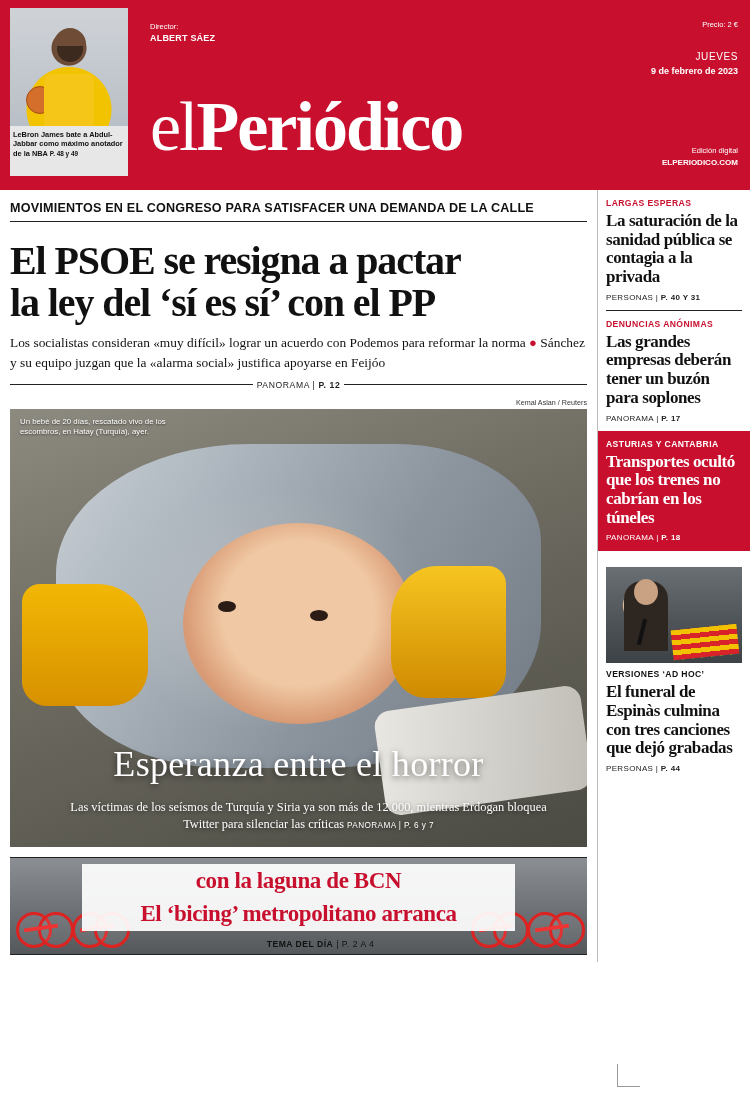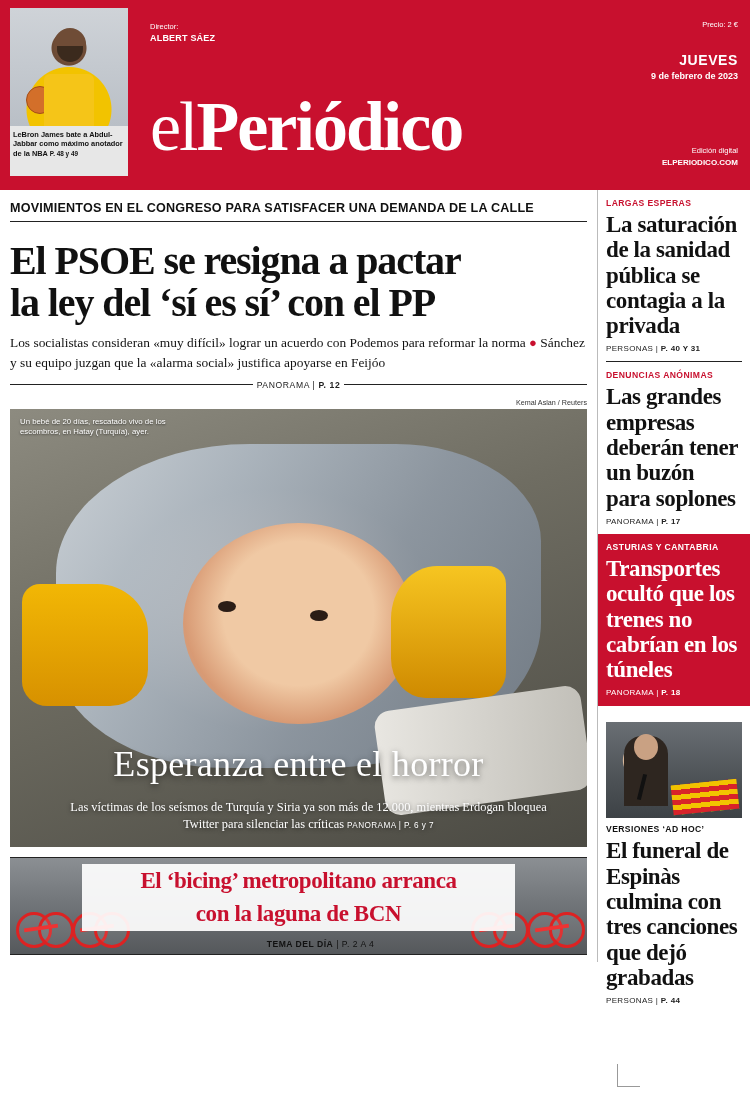--- a/index.html
+++ b/index.html
@@ -63,21 +63,21 @@
   }
   .mh-director .lbl{font-weight:normal;font-size:7.5px;}
   .mh-director .nm{font-weight:bold;font-size:9px;letter-spacing:.2px;}
 
   .mh-price{
     position:absolute;right:12px;top:20px;color:#fff;font-size:7.5px;text-align:right;
   }
   .mh-date{
     position:absolute;right:12px;top:50px;color:#fff;text-align:right;font-size:9px;line-height:1.45;
   }
-  .mh-date .dow{font-weight:bold;letter-spacing:.6px;font-size:14px;}
+  .mh-date .dow{font-weight:normal;letter-spacing:.6px;font-size:10px;}
   .mh-date .dt{font-weight:bold;font-size:9px;}
 
   .mh-logo{
     position:absolute;left:150px;top:92px;
     color:#fff;font-family:"Liberation Serif", serif;
     font-size:70px;line-height:1;font-weight:bold;letter-spacing:-2px;
   }
   .mh-logo .el{font-weight:normal;}
   .mh-edition{
     position:absolute;right:12px;top:146px;color:#fff;text-align:right;font-size:7.5px;line-height:1.4;
@@ -187,21 +187,21 @@
     position:absolute;left:0;right:0;bottom:5px;text-align:center;font-size:8.6px;letter-spacing:.5px;color:#111;padding-left:44px;
   }
   .bic-sec b{font-weight:bold;}
 
   
   .rc-item{padding:8px 0 8px 0;}
   .rc-kicker{font-size:8.6px;font-weight:bold;letter-spacing:.4px;color:#c8102e;margin:0 0 4px 0;text-transform:uppercase;}
   .rc-kicker.dark{color:#111;}
   .rc-head{
     font-family:"Liberation Serif", serif;font-weight:bold;
-    font-size:23px;line-height:1.1;letter-spacing:-.4px;color:#111;margin:0 0 6px 0;
+    font-size:17px;line-height:1.1;letter-spacing:-.4px;color:#111;margin:0 0 6px 0;
   }
   .rc-ref{font-size:8px;letter-spacing:.35px;color:#222;}
   .rc-ref b{font-weight:bold;}
   .rc-sep{height:1px;background:#222;}
   .rc-block-red{background:#c8102e;color:#fff;padding:8px 8px 9px 8px;margin:0 -8px;}
   .rc-block-red .rc-kicker{color:#fff;}
   .rc-block-red .rc-head{color:#fff;}
   .rc-block-red .rc-ref{color:#fff;}
   .rc-photo{
     width:100%;height:96px;margin:8px 0 6px 0;
@@ -342,22 +342,22 @@
               <div class="w w2"></div>
               <div class="bar"></div>
           </div>
           <div class="bike" style="right:6px;">
             <div class="w"></div>
               <div class="w w2"></div>
               <div class="bar"></div>
           </div>
         </div>
         <div class="bic-headbox">
+          <div class="bic-head">con la laguna de BCN</div>
           <div class="bic-head">El ‘bicing’ metropolitano arranca</div>
-          <div class="bic-head">con la laguna de BCN</div>
         </div>
         <div class="bic-sec">
           <b>TEMA DEL DÍA</b>
           <span> | </span>
           <span>P. 2 A 4</span>
         </div>
       </div>
 
     </div>
 

